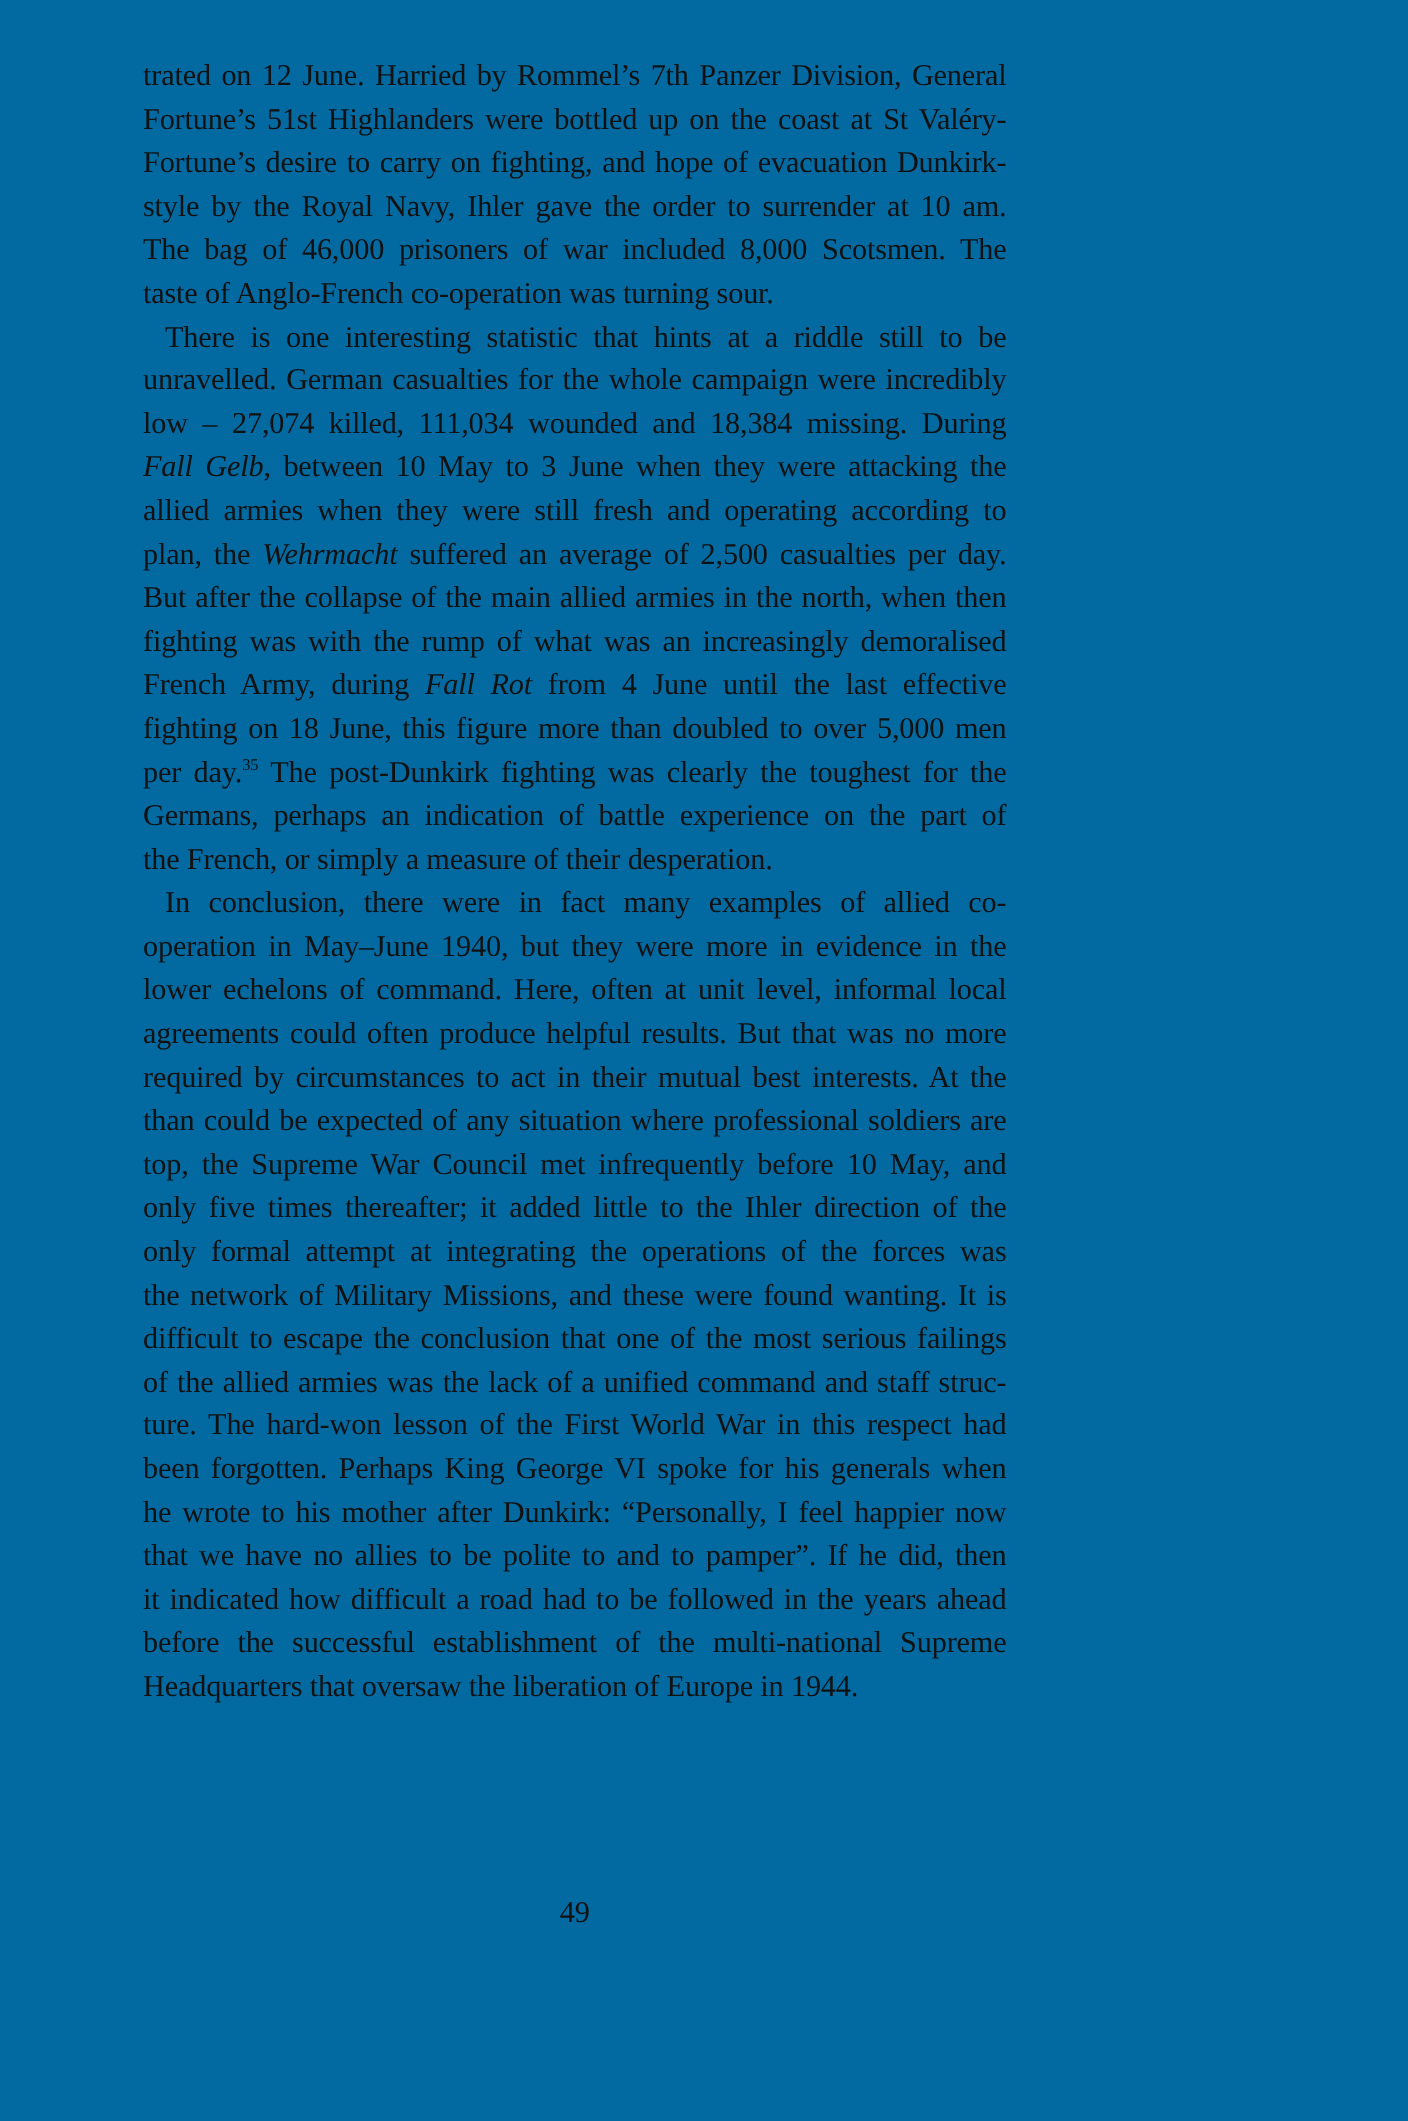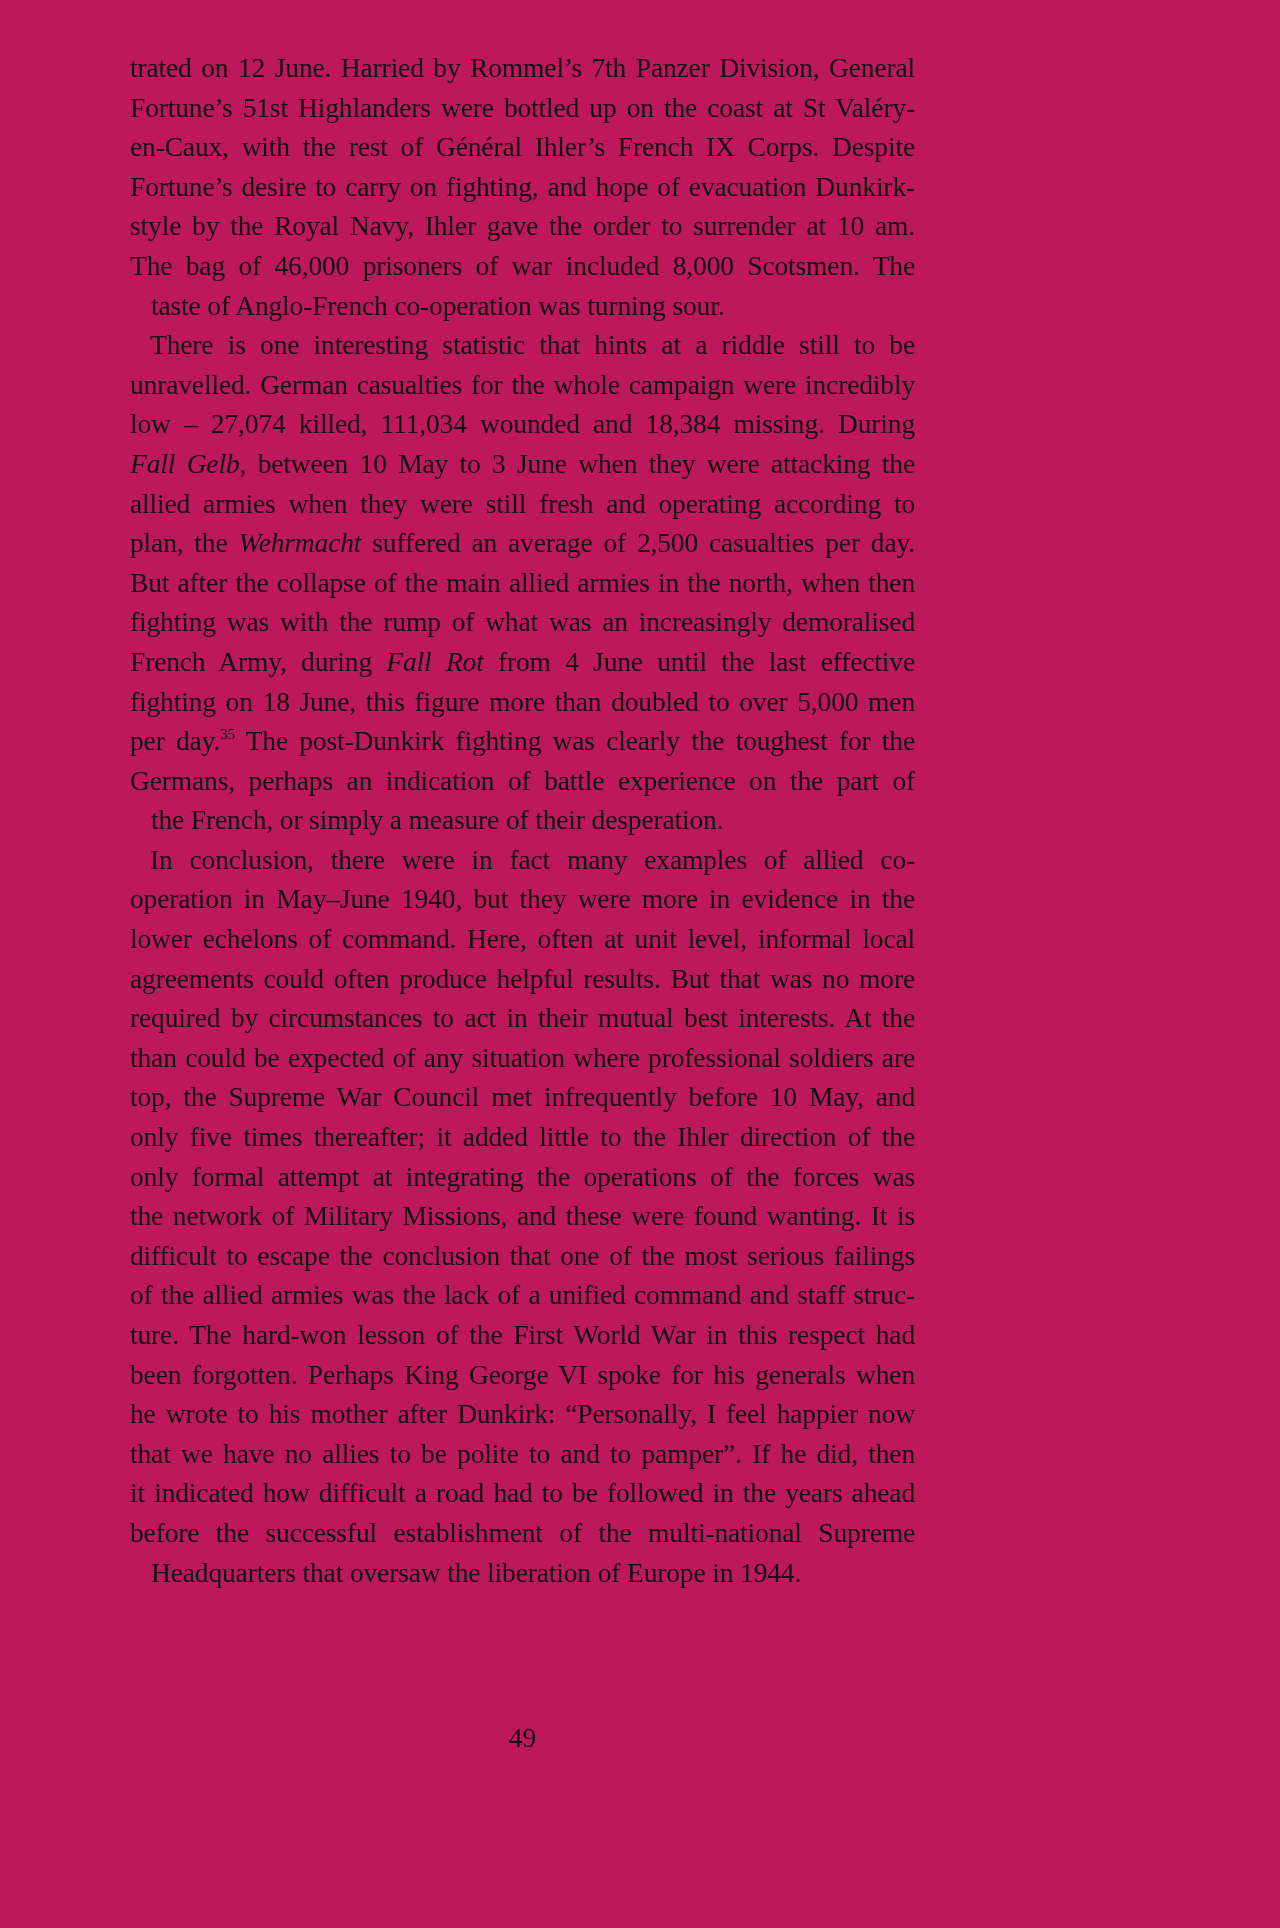--- a/index.html
+++ b/index.html
@@ -14,41 +14,40 @@
     overflow: hidden;
     font-family: "Liberation Serif", "DejaVu Serif", serif;
     color: #111111;
   }
   .page {
     position: absolute;
     left: 0;
     top: 0;
     width: 1280px;
     height: 1928px;
-    background: #be185d;
+    background: #0369a1;
   }
   .text-block {
     position: absolute;
     left: 130px;
     top: 48px;
     width: 785px;
   }
   .line {
     display: block;
     height: 39.6px;
     line-height: 39.6px;
     font-size: 27.5px;
     white-space: nowrap;
     text-align: justify;
     text-align-last: justify;
     letter-spacing: -0.15px;
   }
   .line.last {
     text-align-last: left;
-    margin-left: 21px;
   }
   .line.indent {
     padding-left: 20px;
   }
   .line i {
     font-style: italic;
   }
   .line sup {
     font-size: 15px;
     line-height: 0;
@@ -74,21 +73,20 @@
   }
 </style>
 </head>
 <body>
 
 <div class="page">
   <div class="text-block" id="text-block">
       <div>
         <span class="line"><span>trated on 12 June. Harried by Rommel’s 7th Panzer Division, General</span></span>
         <span class="line"><span>Fortune’s 51st Highlanders were bottled up on the coast at St Valéry-</span></span>
-        <span class="line"><span>en-Caux, with the rest of Général Ihler’s French IX Corps. Despite</span></span>
         <span class="line"><span>Fortune’s desire to carry on fighting, and hope of evacuation Dunkirk-</span></span>
         <span class="line"><span>style by the Royal Navy, Ihler gave the order to surrender at 10 am.</span></span>
         <span class="line"><span>The bag of 46,000 prisoners of war included 8,000 Scotsmen. The</span></span>
         <span class="line last"><span>taste of Anglo-French co-operation was turning sour.</span></span>
       </div>
       <div>
         <span class="line indent"><span>There is one interesting statistic that hints at a riddle still to be</span></span>
         <span class="line"><span>unravelled. German casualties for the whole campaign were incredibly</span></span>
         <span class="line"><span>low – 27,074 killed, 111,034 wounded and 18,384 missing. During</span></span>
         <span class="line"><i>Fall Gelb</i><span>, between 10 May to 3 June when they were attacking the</span></span>

